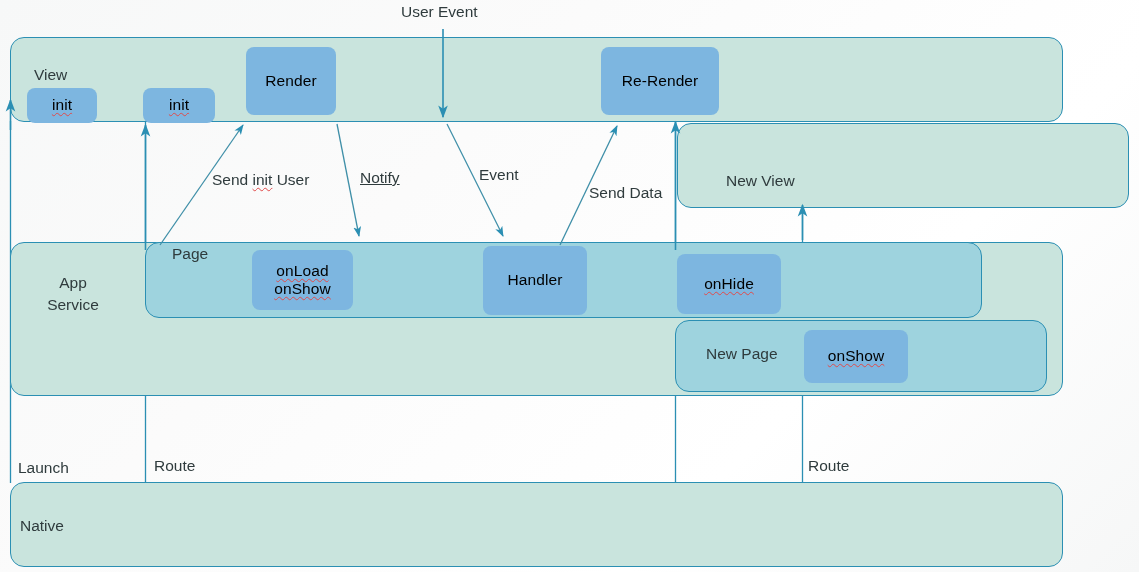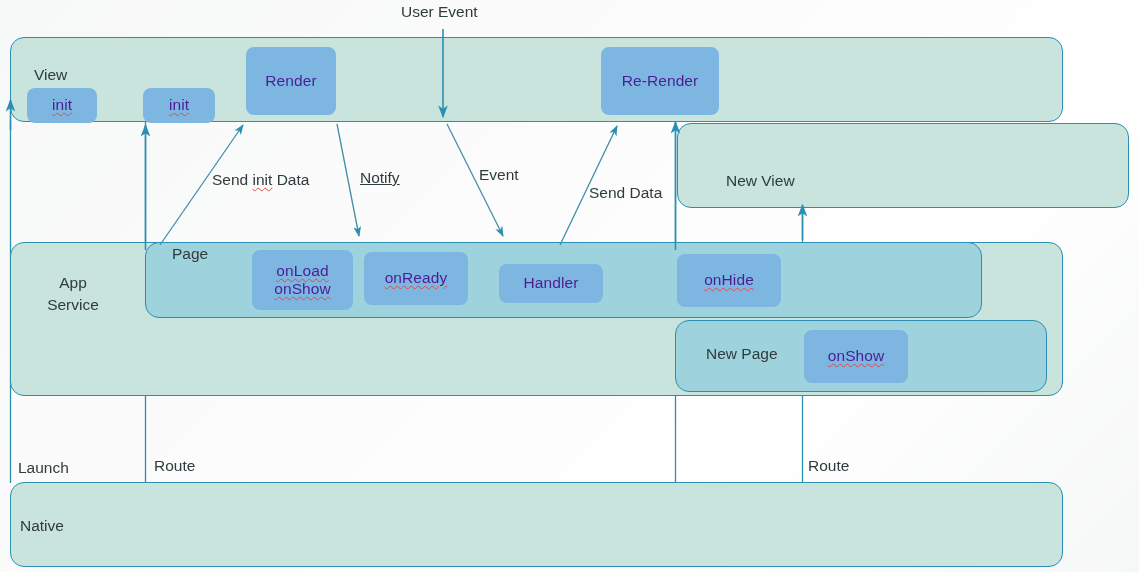--- a/index.html
+++ b/index.html
@@ -32,21 +32,21 @@
   }
   .rbox.pale   { background: #c9e4dd; }
   .rbox.teal   { background: #9ed3de; }
 
   
   .chip {
     position: absolute;
     box-sizing: border-box;
     background: #7db6e0;
     border-radius: 8px;
-    color: #4c1d95;
+    color: #000000;
     font-size: 15.5px;
     line-height: 1.18;
     display: flex;
     align-items: center;
     justify-content: center;
     text-align: center;
     letter-spacing: 0.1px;
   }
   .chip .sq {
     text-decoration: underline;
@@ -167,40 +167,37 @@
     <div class="chip" style="left:601px; top:47px; width:118px; height:68px;">
       <span class="plain">Re-Render</span>
     </div>
 
 
     <div class="chip" style="left:252px; top:250px; width:101px; height:60px; flex-direction:column;">
       <span class="sq">onLoad</span>
       <span class="sq">onShow</span>
     </div>
 
-    <div class="chip" style="left:364px; top:252px; width:104px; height:53px;">
-      <span class="sq">onReady</span>
-    </div>
-
-    <div class="chip" style="left:483px; top:264px; width:104px; height:39px;margin-left:16px;">
+
+    <div class="chip" style="left:483px; top:246px; width:104px; height:69px;">
       <span class="plain">Handler</span>
     </div>
 
-    <div class="chip" style="left:677px; top:254px; width:104px; height:53px;">
+    <div class="chip" style="left:677px; top:254px; width:104px; height:60px;">
       <span class="sq">onHide</span>
     </div>
 
     <div class="chip" style="left:804px; top:330px; width:104px; height:53px;">
       <span class="sq">onShow</span>
     </div>
 
     <div class="lbl" style="left:401px; top:3px;">User Event</div>
 
     <div class="lbl" style="left:212px; top:171px;">
-      <span>Send </span><span class="wiggle">init</span><span> Data</span>
+      <span>Send </span><span class="wiggle">init</span><span> User</span>
     </div>
 
     <div class="lbl" style="left:360px; top:169px;text-decoration:underline;">Notify</div>
 
     <div class="lbl" style="left:479px; top:166px;">Event</div>
 
     <div class="lbl" style="left:589px; top:184px;">Send Data</div>
 
     <div class="lbl" style="left:18px; top:459px;">Launch</div>
 

